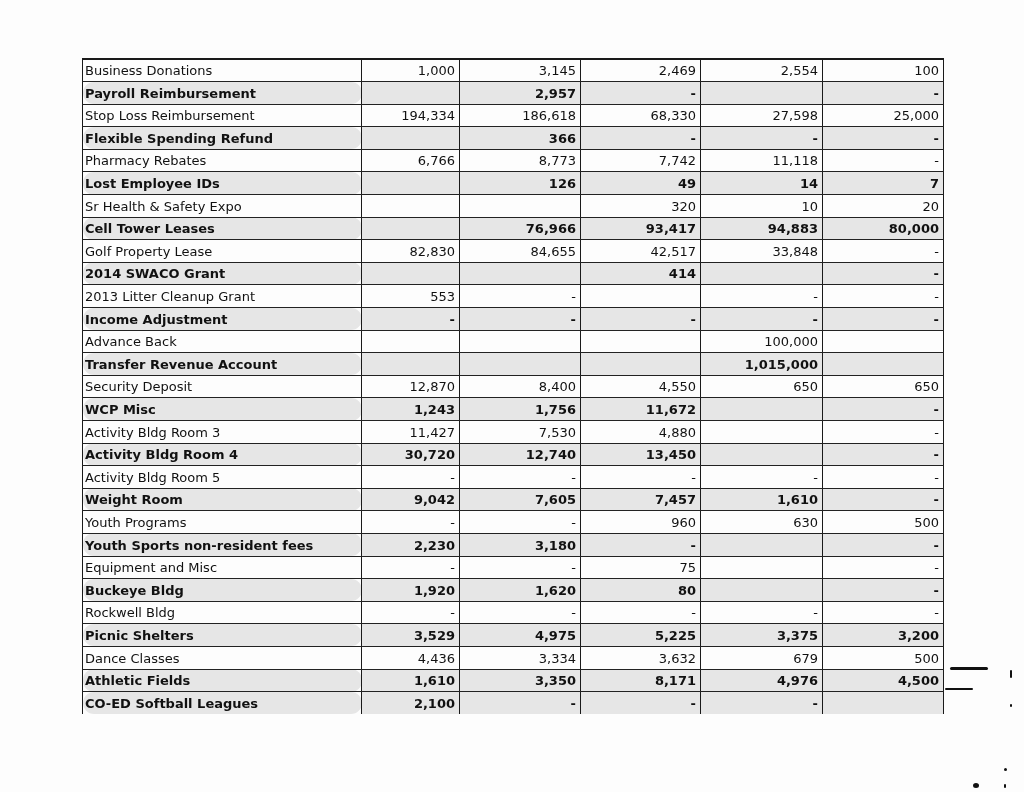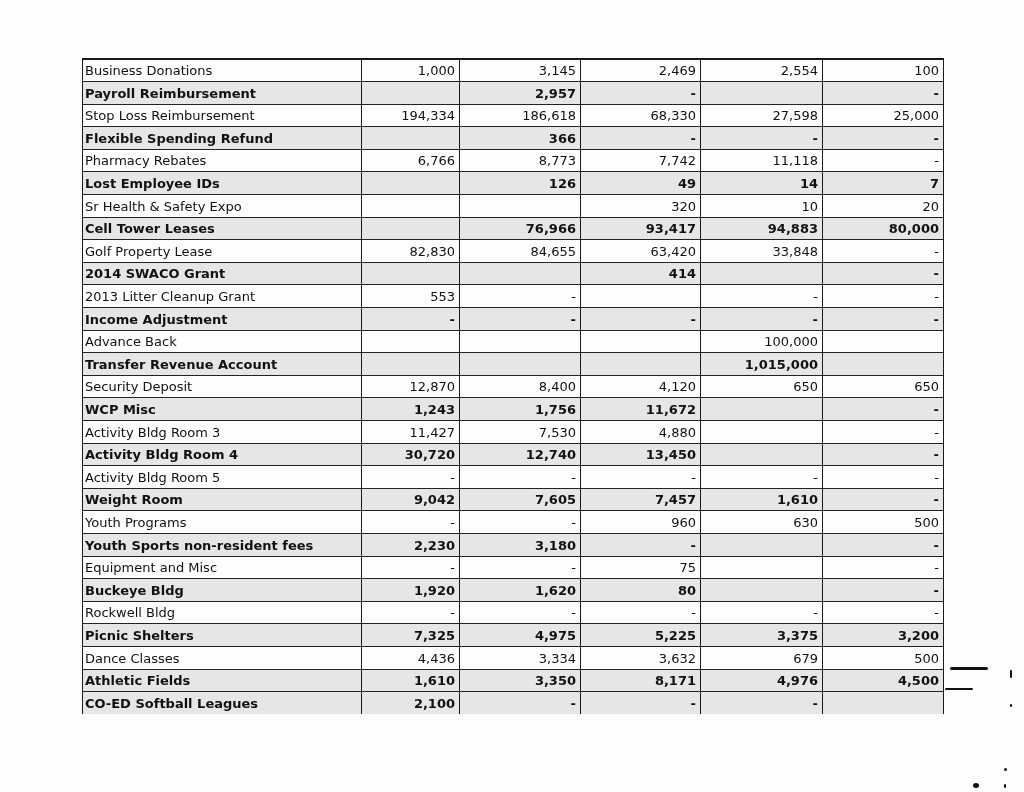--- a/index.html
+++ b/index.html
@@ -47,21 +47,21 @@
     white-space: nowrap;
     overflow: hidden;
     vertical-align: bottom;
   }
   table.revenue td.label { text-align: left; padding-left: 2px; }
   table.revenue td.num { text-align: right; }
   table.revenue tr.shaded td {
     background: #e6e6e6;
     font-weight: bold;
   }
-  table.revenue tr.shaded td.label { font-weight: bold; }
+  table.revenue tr.shaded td.label { font-weight: bold; border-radius: 11px; }
   table.revenue tr.last td { border-bottom: none; }
   .scan-artifact {
     position: absolute;
     background: #111;
     border-radius: 2px;
   }
 </style>
 </head>
 <body>
 
@@ -137,21 +137,21 @@
           <td class="num"></td>
           <td class="num">76,966</td>
           <td class="num">93,417</td>
           <td class="num">94,883</td>
           <td class="num">80,000</td>
         </tr>
         <tr>
           <td class="label">Golf Property Lease</td>
           <td class="num">82,830</td>
           <td class="num">84,655</td>
-          <td class="num">63,420</td>
+          <td class="num">42,517</td>
           <td class="num">33,848</td>
           <td class="num">-</td>
         </tr>
         <tr class="shaded">
           <td class="label">2014 SWACO Grant</td>
           <td class="num"></td>
           <td class="num"></td>
           <td class="num">414</td>
           <td class="num"></td>
           <td class="num">-</td>
@@ -185,21 +185,21 @@
           <td class="num"></td>
           <td class="num"></td>
           <td class="num"></td>
           <td class="num">1,015,000</td>
           <td class="num"></td>
         </tr>
         <tr>
           <td class="label">Security Deposit</td>
           <td class="num">12,870</td>
           <td class="num">8,400</td>
-          <td class="num">4,120</td>
+          <td class="num">4,550</td>
           <td class="num">650</td>
           <td class="num">650</td>
         </tr>
         <tr class="shaded">
           <td class="label">WCP Misc</td>
           <td class="num">1,243</td>
           <td class="num">1,756</td>
           <td class="num">11,672</td>
           <td class="num"></td>
           <td class="num">-</td>
@@ -271,21 +271,21 @@
         <tr>
           <td class="label">Rockwell Bldg</td>
           <td class="num">-</td>
           <td class="num">-</td>
           <td class="num">-</td>
           <td class="num">-</td>
           <td class="num">-</td>
         </tr>
         <tr class="shaded">
           <td class="label">Picnic Shelters</td>
-          <td class="num">7,325</td>
+          <td class="num">3,529</td>
           <td class="num">4,975</td>
           <td class="num">5,225</td>
           <td class="num">3,375</td>
           <td class="num">3,200</td>
         </tr>
         <tr>
           <td class="label">Dance Classes</td>
           <td class="num">4,436</td>
           <td class="num">3,334</td>
           <td class="num">3,632</td>

